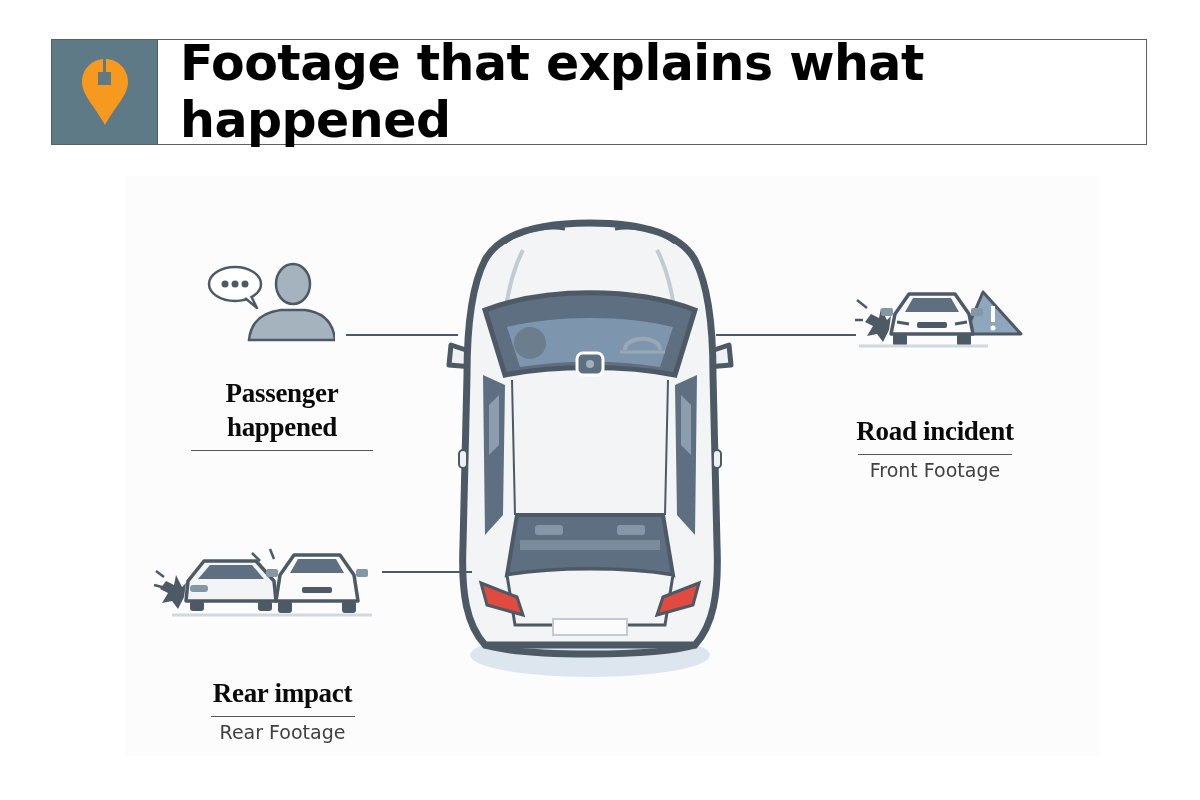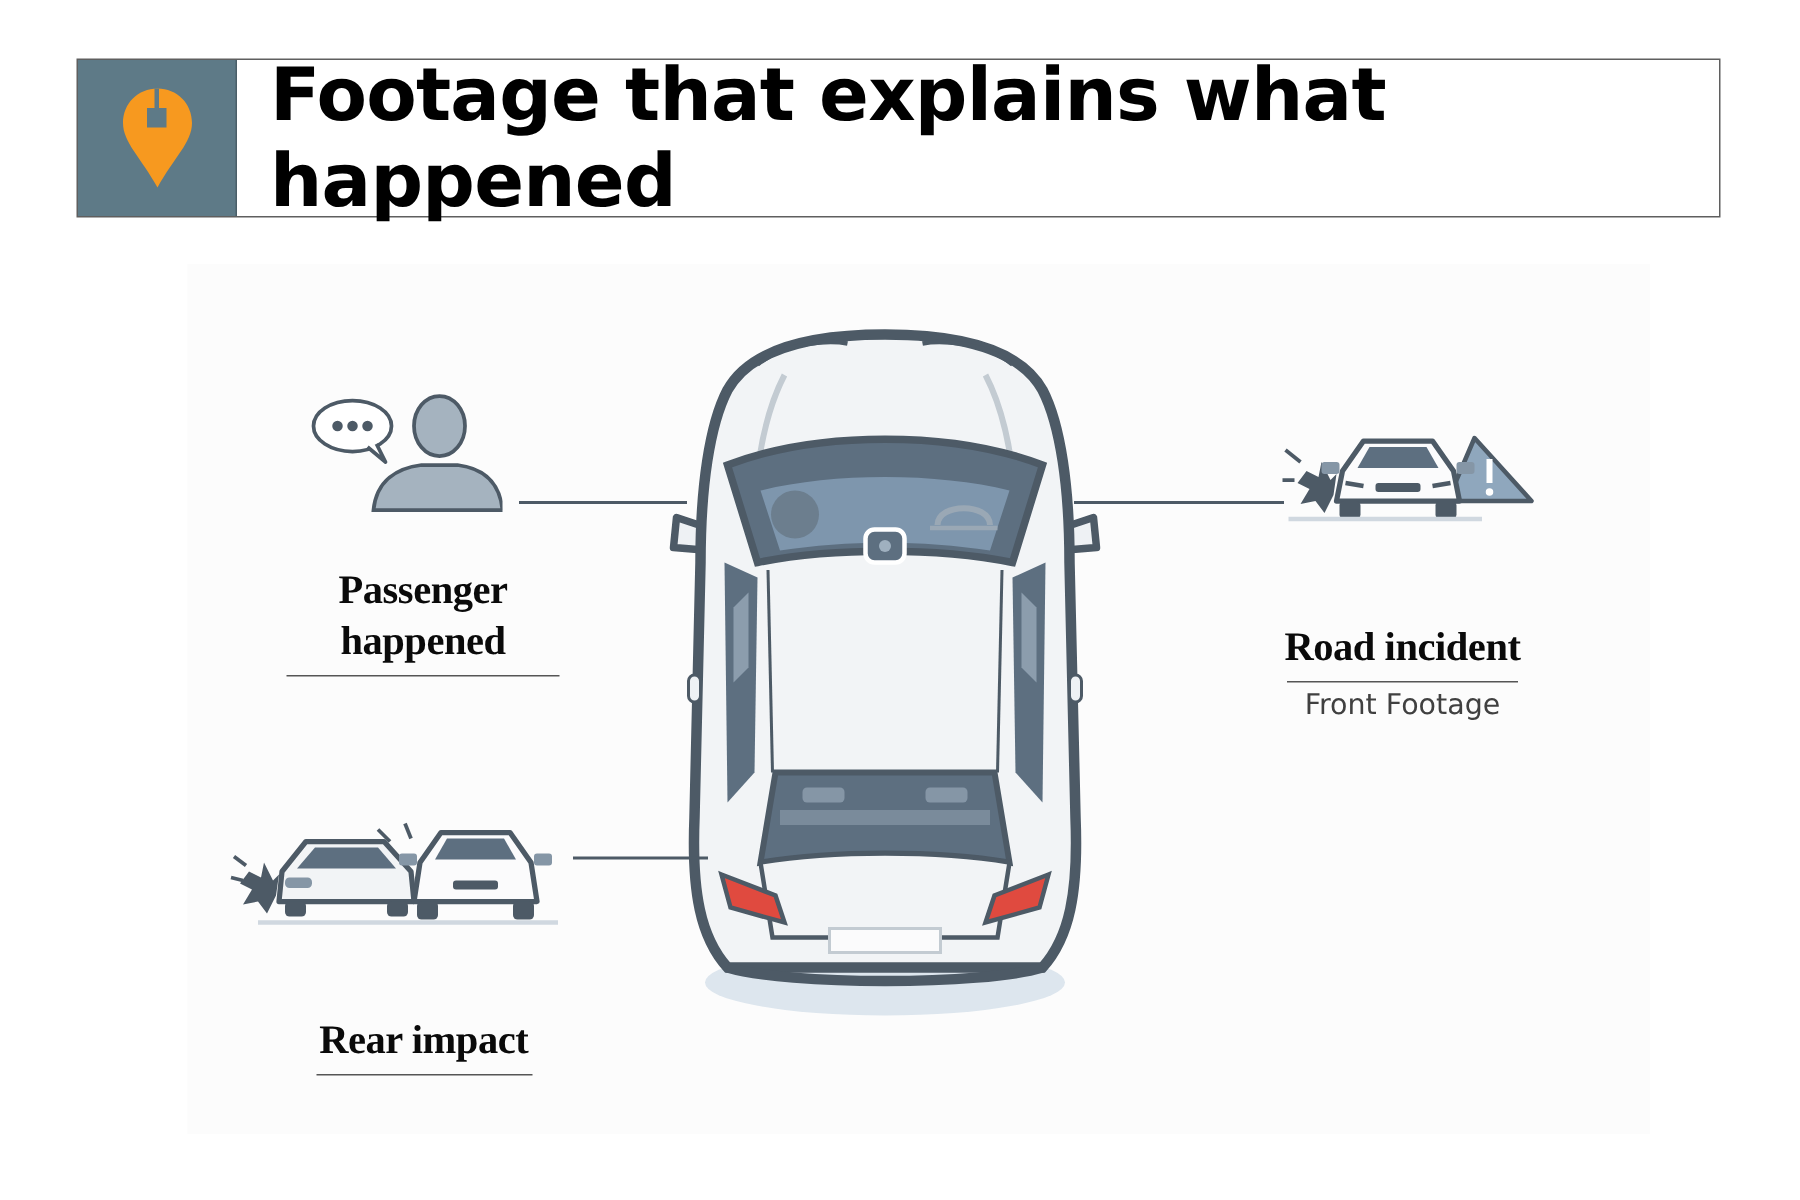--- a/index.html
+++ b/index.html
@@ -142,13 +142,14 @@
   <rect x="204" y="24" width="12" height="8" rx="2" fill="#8596a6"></rect>
   <rect x="150" y="42" width="30" height="6" rx="2" fill="#4d5a66"></rect>
   <rect x="126" y="56" width="14" height="12" rx="3" fill="#4d5a66"></rect>
   <rect x="190" y="56" width="14" height="12" rx="3" fill="#4d5a66"></rect>
   <line x1="20" y1="70" x2="220" y2="70" stroke="#d0d8e0" stroke-width="3"></line>
 </svg>
 <div class="connector" style="left:382px; top:571px; width:90px;"></div>
 <div class="label" style="left:170px; top:676px; width:225px;">
   <div class="label-title">Rear impact</div>
   <div class="label-rule" style="width:144px;"></div>
+  <div class="label-sub">Rear Footage</div>
 </div>
 
 </body></html>

